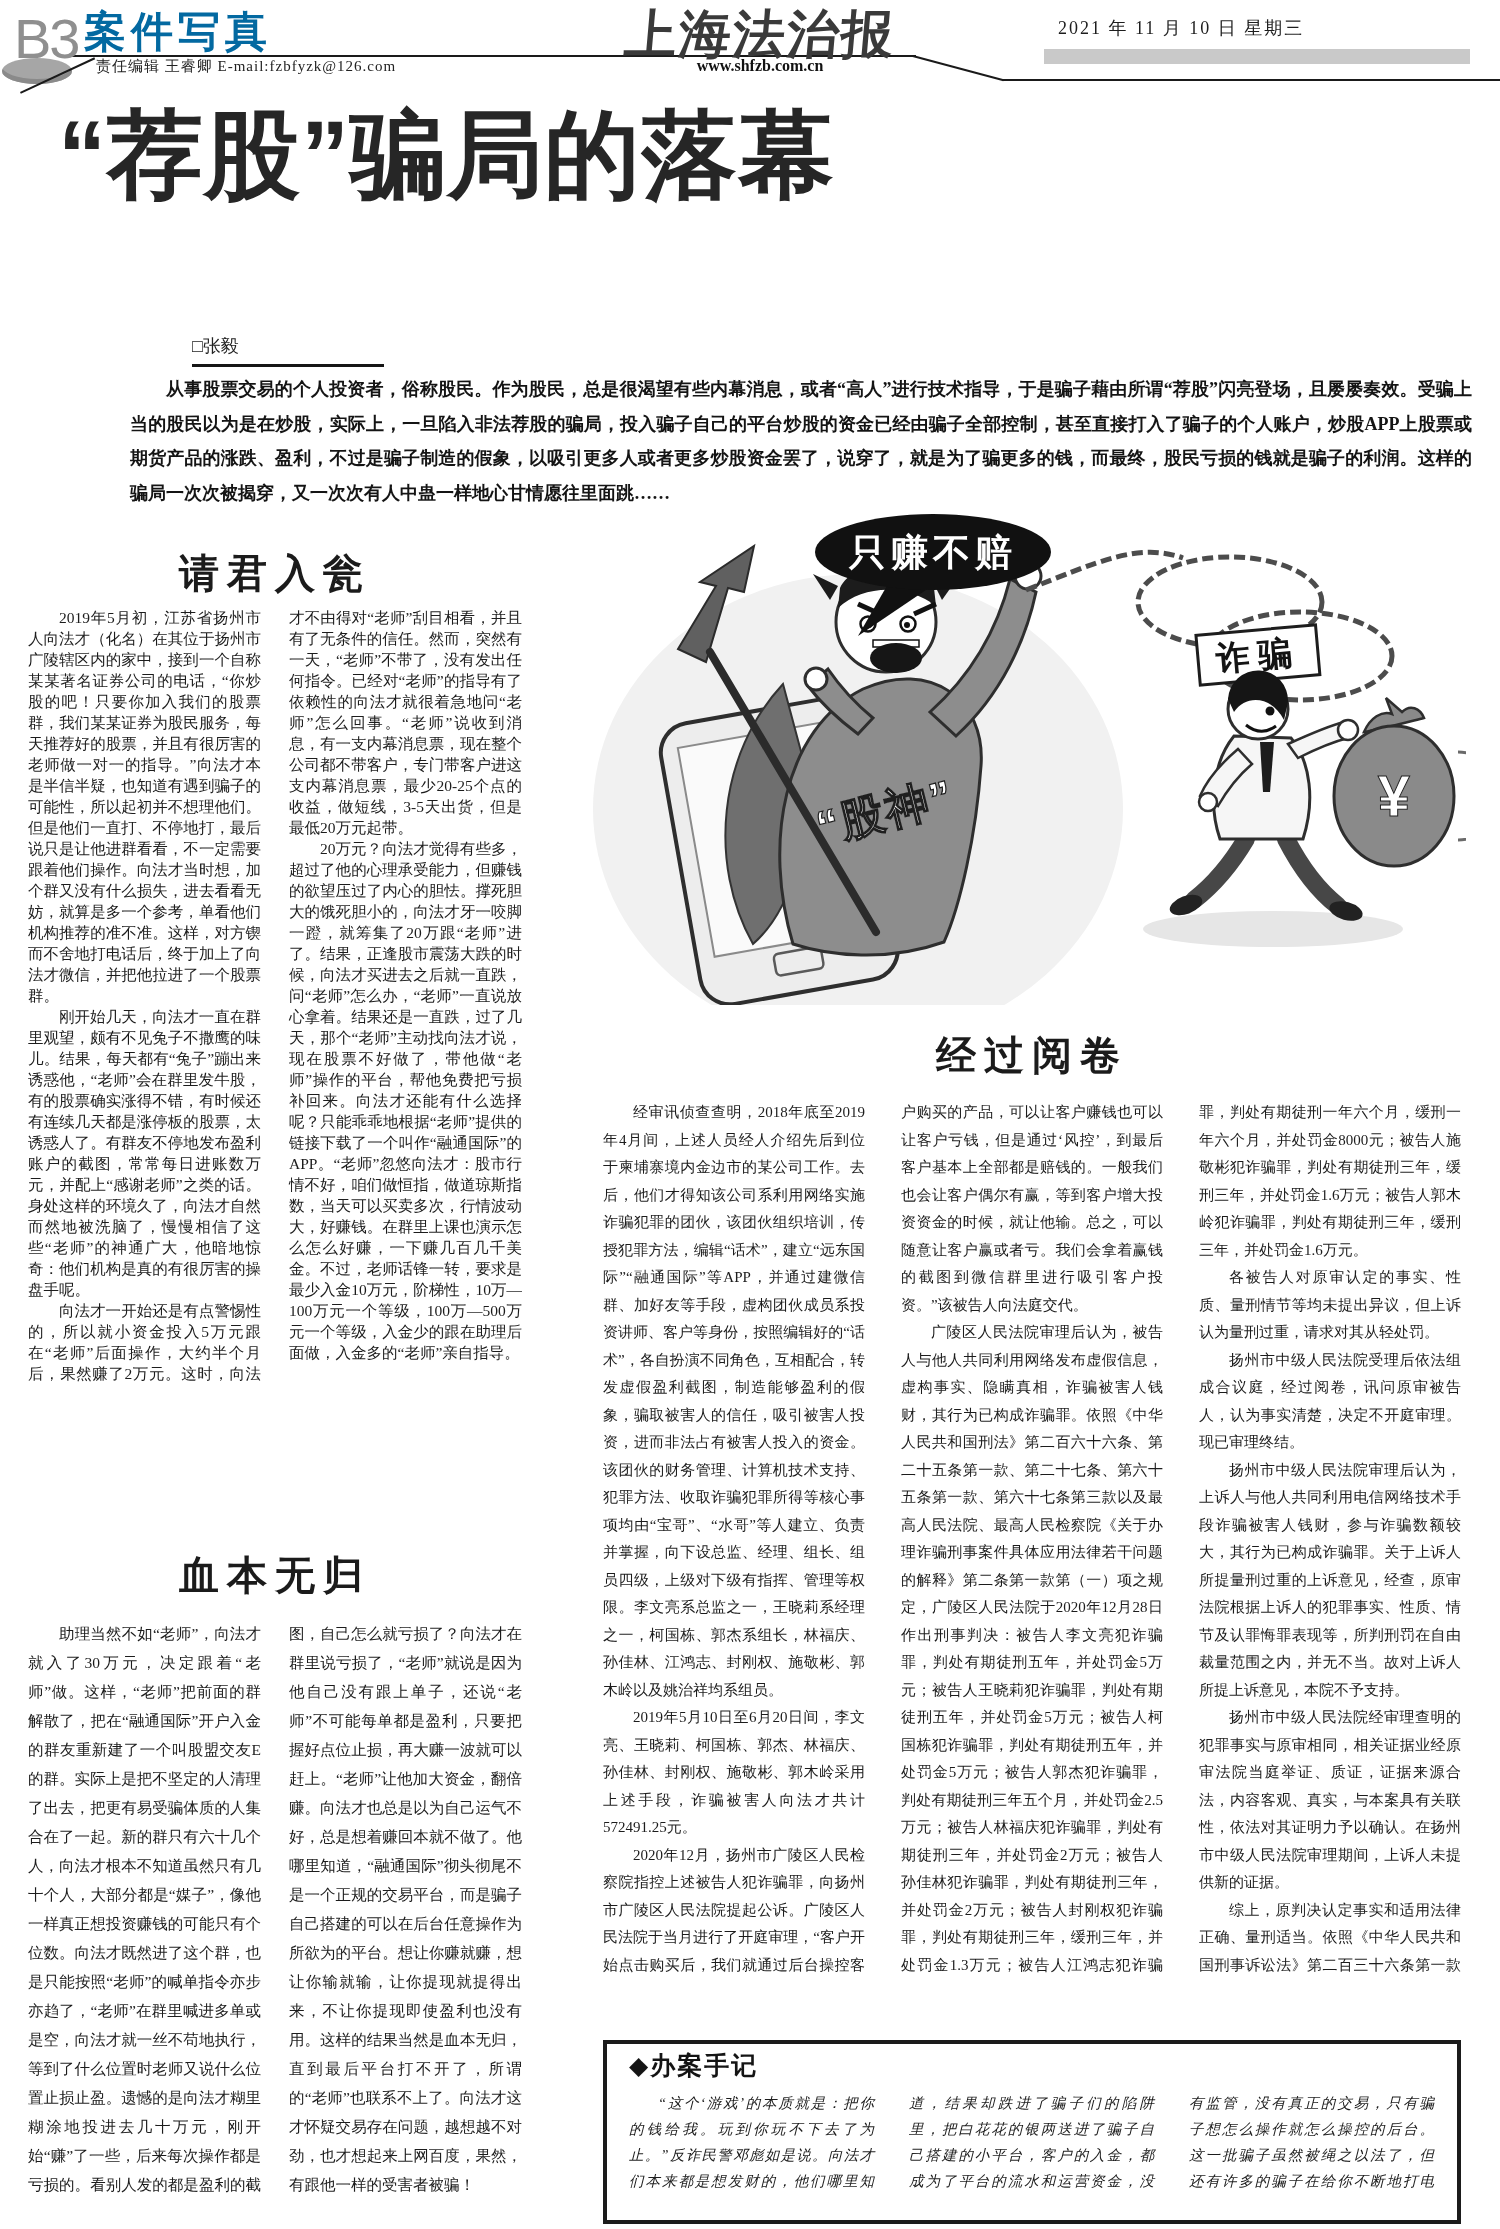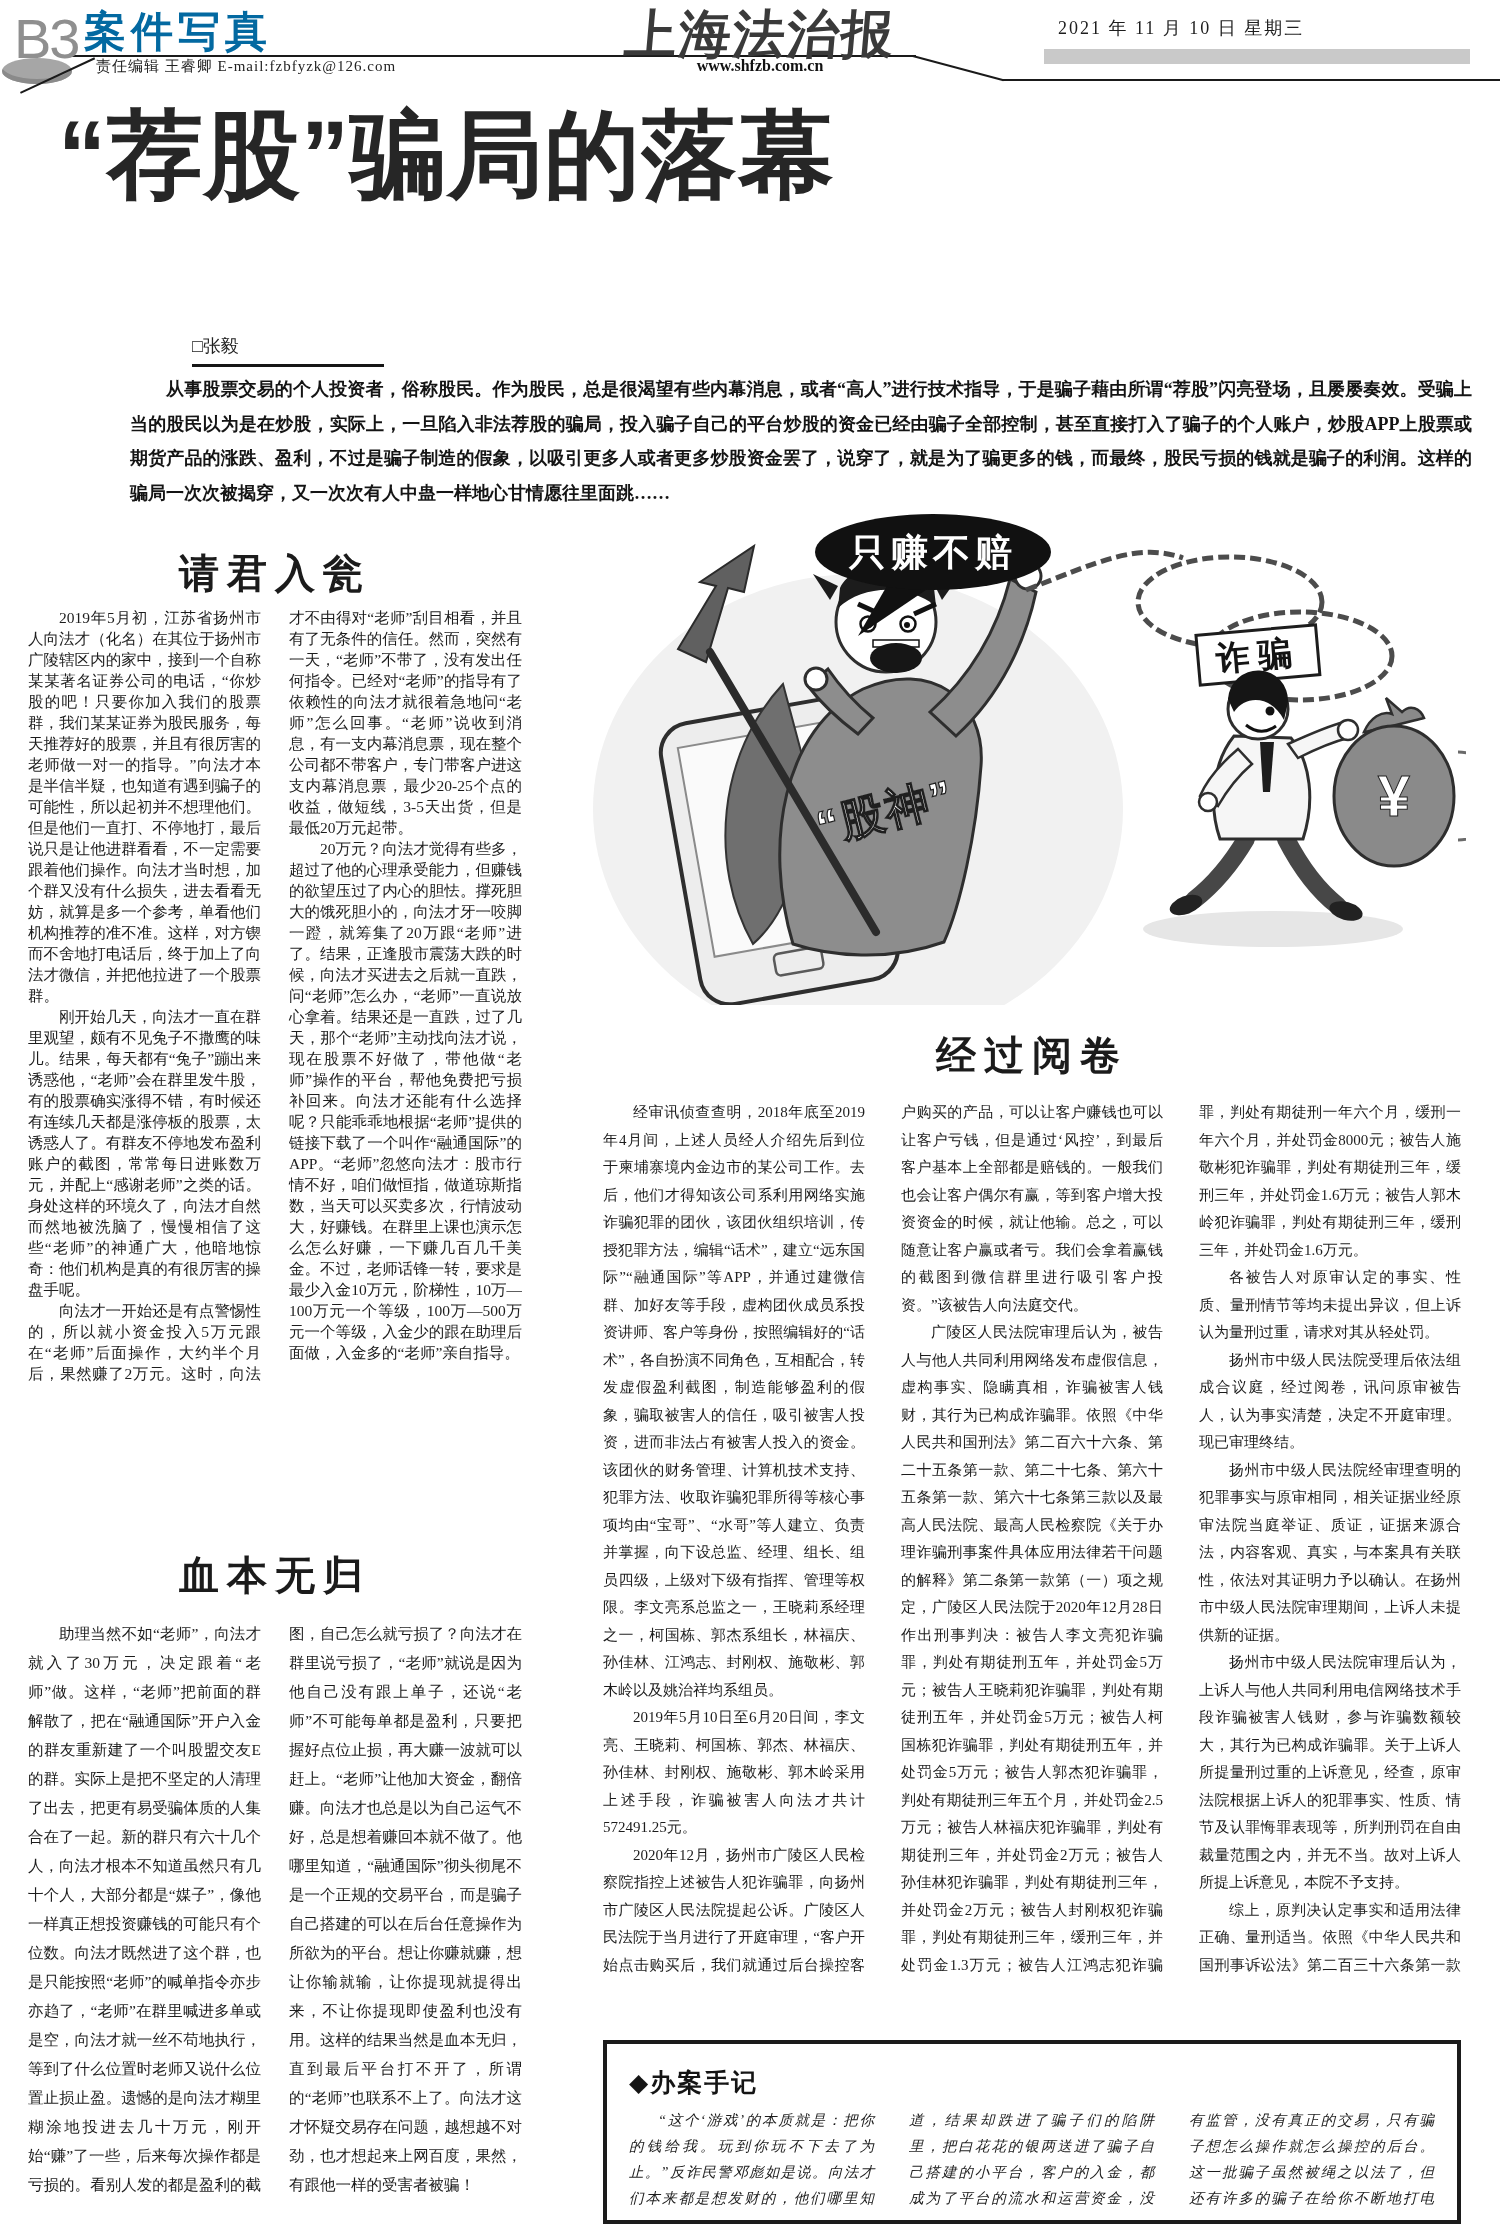--- a/index.html
+++ b/index.html
@@ -51,21 +51,21 @@
     overflow:hidden; font-size:15.5px; line-height:21px; text-align:justify; }
   .sec-xbwg { left:28px; top:1548px; width:494px; }
   .sec-xbwg .cols { margin-top:16px; column-count:2; column-gap:28px; height:598px;
     overflow:hidden; font-size:15.5px; line-height:29px; text-align:justify; }
   .sec-zyyd { left:603px; top:1028px; width:858px; }
   .sec-zyyd .cols { margin-top:16px; column-count:3; column-gap:36px; height:900px;
     overflow:hidden; font-size:15px; line-height:27.5px; text-align:justify; }
 
   
   .casebox { left:603px; top:2040px; width:858px; height:184px;
-    border:4px solid #1b1b1b; background:#fff; padding:22px 22px; }
+    border:4px solid #1b1b1b; background:#fff; padding:5px 22px; }
   .casebox h3 { font-size:25px; font-weight:bold; color:#141414; letter-spacing:2px; }
   .casebox .cols { margin-top:8px; column-count:3; column-gap:34px; height:116px;
     overflow:hidden; font-style:italic; font-size:14.5px; line-height:26px;
     letter-spacing:1px; text-align:justify; }
   .casebox .cols p { text-indent:2em; }
 
   
   .cartoon { left:558px; top:503px; width:908px; height:502px; }
 </style>
 </head>
@@ -185,22 +185,22 @@
 
   <section class="abs sec sec-zyyd">
     <h2>经过阅卷</h2>
     <div class="cols">
       <p>经审讯侦查查明，2018年底至2019年4月间，上述人员经人介绍先后到位于柬埔寨境内金边市的某公司工作。去后，他们才得知该公司系利用网络实施诈骗犯罪的团伙，该团伙组织培训，传授犯罪方法，编辑“话术”，建立“远东国际”“融通国际”等APP，并通过建微信群、加好友等手段，虚构团伙成员系投资讲师、客户等身份，按照编辑好的“话术”，各自扮演不同角色，互相配合，转发虚假盈利截图，制造能够盈利的假象，骗取被害人的信任，吸引被害人投资，进而非法占有被害人投入的资金。该团伙的财务管理、计算机技术支持、犯罪方法、收取诈骗犯罪所得等核心事项均由“宝哥”、“水哥”等人建立、负责并掌握，向下设总监、经理、组长、组员四级，上级对下级有指挥、管理等权限。李文亮系总监之一，王晓莉系经理之一，柯国栋、郭杰系组长，林福庆、孙佳林、江鸿志、封刚权、施敬彬、郭木岭以及姚治祥均系组员。</p>
       <p>2019年5月10日至6月20日间，李文亮、王晓莉、柯国栋、郭杰、林福庆、孙佳林、封刚权、施敬彬、郭木岭采用上述手段，诈骗被害人向法才共计572491.25元。</p>
       <p>2020年12月，扬州市广陵区人民检察院指控上述被告人犯诈骗罪，向扬州市广陵区人民法院提起公诉。广陵区人民法院于当月进行了开庭审理，“客户开始点击购买后，我们就通过后台操控客户购买的产品，可以让客户赚钱也可以让客户亏钱，但是通过‘风控’，到最后客户基本上全部都是赔钱的。一般我们也会让客户偶尔有赢，等到客户增大投资资金的时候，就让他输。总之，可以随意让客户赢或者亏。我们会拿着赢钱的截图到微信群里进行吸引客户投资。”该被告人向法庭交代。</p>
       <p>广陵区人民法院审理后认为，被告人与他人共同利用网络发布虚假信息，虚构事实、隐瞒真相，诈骗被害人钱财，其行为已构成诈骗罪。依照《中华人民共和国刑法》第二百六十六条、第二十五条第一款、第二十七条、第六十五条第一款、第六十七条第三款以及最高人民法院、最高人民检察院《关于办理诈骗刑事案件具体应用法律若干问题的解释》第二条第一款第（一）项之规定，广陵区人民法院于2020年12月28日作出刑事判决：被告人李文亮犯诈骗罪，判处有期徒刑五年，并处罚金5万元；被告人王晓莉犯诈骗罪，判处有期徒刑五年，并处罚金5万元；被告人柯国栋犯诈骗罪，判处有期徒刑五年，并处罚金5万元；被告人郭杰犯诈骗罪，判处有期徒刑三年五个月，并处罚金2.5万元；被告人林福庆犯诈骗罪，判处有期徒刑三年，并处罚金2万元；被告人孙佳林犯诈骗罪，判处有期徒刑三年，并处罚金2万元；被告人封刚权犯诈骗罪，判处有期徒刑三年，缓刑三年，并处罚金1.3万元；被告人江鸿志犯诈骗罪，判处有期徒刑一年六个月，缓刑一年六个月，并处罚金8000元；被告人施敬彬犯诈骗罪，判处有期徒刑三年，缓刑三年，并处罚金1.6万元；被告人郭木岭犯诈骗罪，判处有期徒刑三年，缓刑三年，并处罚金1.6万元。</p>
       <p>各被告人对原审认定的事实、性质、量刑情节等均未提出异议，但上诉认为量刑过重，请求对其从轻处罚。</p>
       <p>扬州市中级人民法院受理后依法组成合议庭，经过阅卷，讯问原审被告人，认为事实清楚，决定不开庭审理。现已审理终结。</p>
+      <p>扬州市中级人民法院审理后认为，上诉人与他人共同利用电信网络技术手段诈骗被害人钱财，参与诈骗数额较大，其行为已构成诈骗罪。关于上诉人所提量刑过重的上诉意见，经查，原审法院根据上诉人的犯罪事实、性质、情节及认罪悔罪表现等，所判刑罚在自由裁量范围之内，并无不当。故对上诉人所提上诉意见，本院不予支持。</p>
       <p>扬州市中级人民法院经审理查明的犯罪事实与原审相同，相关证据业经原审法院当庭举证、质证，证据来源合法，内容客观、真实，与本案具有关联性，依法对其证明力予以确认。在扬州市中级人民法院审理期间，上诉人未提供新的证据。</p>
-      <p>扬州市中级人民法院审理后认为，上诉人与他人共同利用电信网络技术手段诈骗被害人钱财，参与诈骗数额较大，其行为已构成诈骗罪。关于上诉人所提量刑过重的上诉意见，经查，原审法院根据上诉人的犯罪事实、性质、情节及认罪悔罪表现等，所判刑罚在自由裁量范围之内，并无不当。故对上诉人所提上诉意见，本院不予支持。</p>
       <p>综上，原判决认定事实和适用法律正确、量刑适当。依照《中华人民共和国刑事诉讼法》第二百三十六条第一款第（一）项之规定，扬州市中级人民法院于2021年上半年陆续对各被告人的上诉均作出了驳回上诉，维持原判的终审裁定。</p>
     </div>
   </section>
 
   <aside class="abs casebox">
     <h3>◆办案手记</h3>
     <div class="cols">
       <p>“这个‘游戏’的本质就是：把你的钱给我。玩到你玩不下去了为止。”反诈民警邓彪如是说。向法才们本来都是想发财的，他们哪里知道，结果却跌进了骗子们的陷阱里，把白花花的银两送进了骗子自己搭建的小平台，客户的入金，都成为了平台的流水和运营资金，没有监管，没有真正的交易，只有骗子想怎么操作就怎么操控的后台。这一批骗子虽然被绳之以法了，但还有许多的骗子在给你不断地打电话、以各种各样的名义加你微信，你一定要警惕啊！</p>
     </div>
   </aside>

